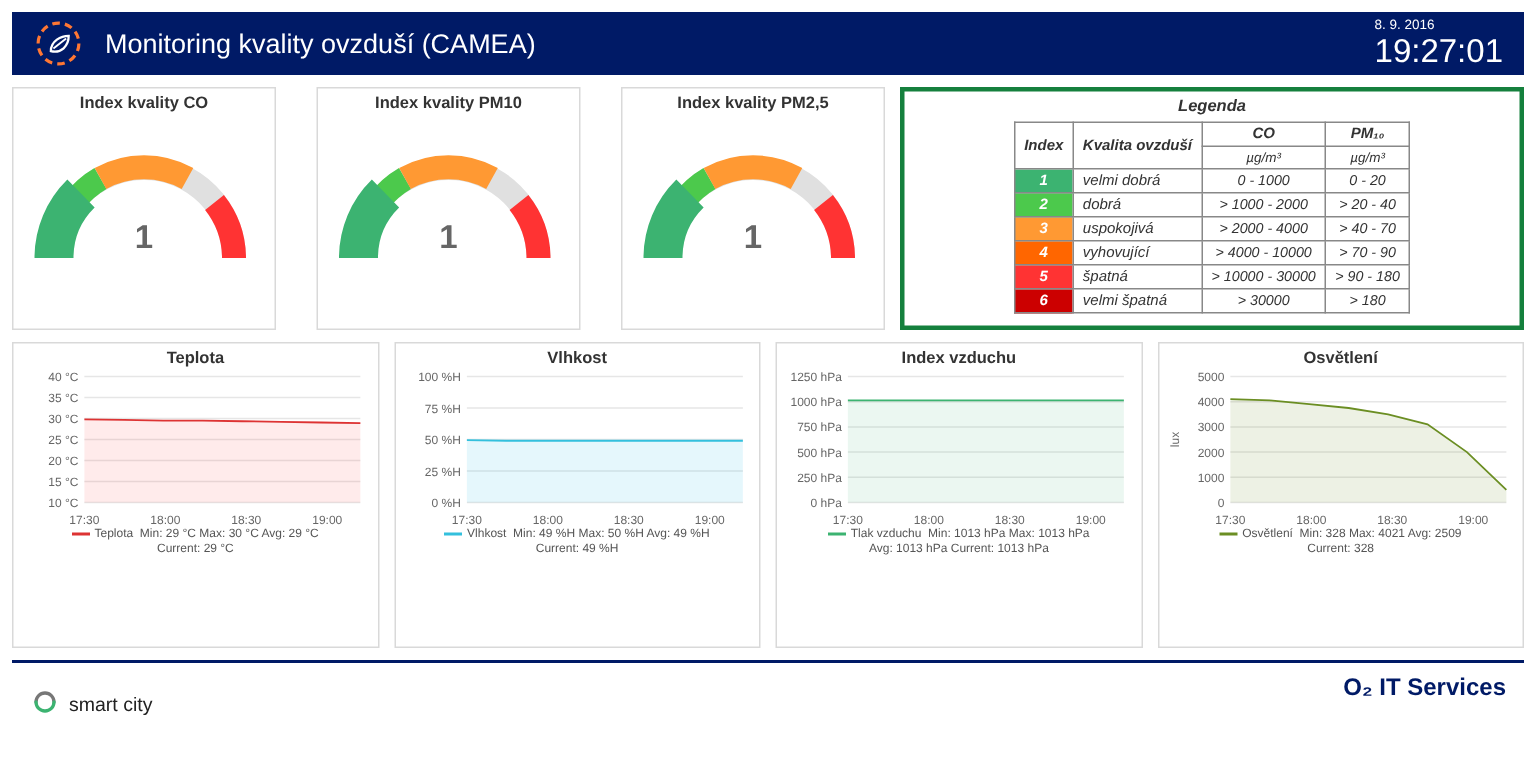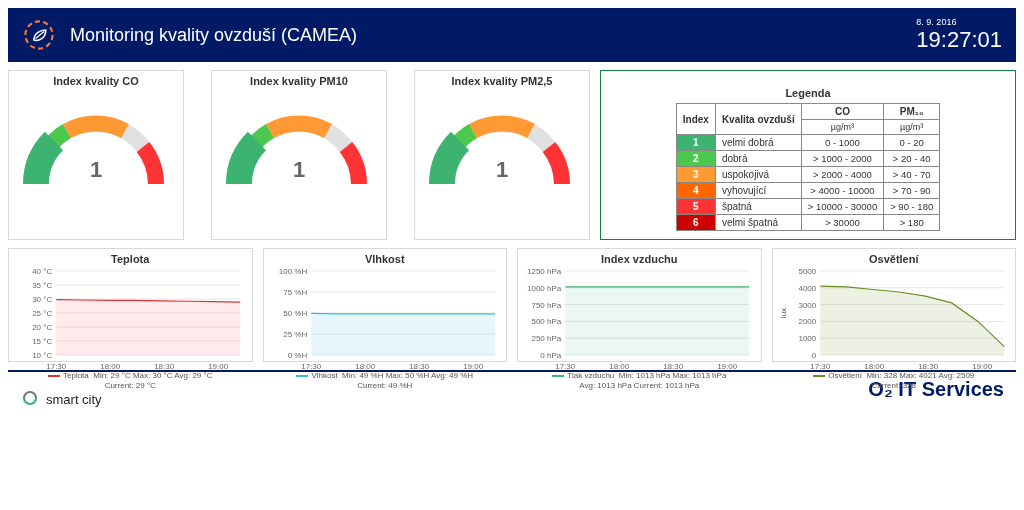--- a/index.html
+++ b/index.html
@@ -1,63 +1,63 @@
 <!DOCTYPE html>
 <html><head>
   <meta charset="utf-8">
   <style>
     * { margin:0; padding:0; box-sizing:border-box; }
     body { font-family: Arial, Helvetica, sans-serif; background:#fff; width:1024px; height:510px; overflow:hidden; font-size:11px; color:#333; }
-    .header { background:#001a66; color:#fff; height:54px; margin:8px 8px 0 8px; display:flex; align-items:center; padding:0 14px; }
+    .header { background:#001a66; color:#fff; height:42px; margin:8px 8px 0 8px; display:flex; align-items:center; padding:0 14px; }
     .header .logo { width:34px; height:34px; margin-right:14px; display:flex; align-items:center; justify-content:center; }
     .header .title { font-size:18px; font-weight:400; flex:1; }
     .header .dt { text-align:left; }
     .header .dt .date { font-size:9px; }
     .header .dt .time { font-size:22px; font-weight:500; }
 
     .row1 { display:flex; padding:8px 8px 0 8px; gap:10px; }
     .gauge-card { border:1px solid #d9d9d9; background:#fff; padding:4px 6px 8px 6px; width:176px; text-align:center; }
     .gauge-card .gt { font-size:11px; font-weight:700; margin-bottom:2px; }
     .gauge-wrap { position:relative; width:160px; height:110px; margin:0 auto; }
     .gauge-wrap svg { width:100%; height:100%; }
     .gauge-val { position:absolute; left:0; right:0; top:68px; font-size:22px; font-weight:700; color:#666; }
 
-    .legend-card { border:1px solid #15803d; background:#fff; flex:1; padding:16px 6px 8px 6px; text-align:center; }
+    .legend-card { border:3px solid #15803d; background:#fff; flex:1; padding:4px 6px 8px 6px; text-align:center;font-style:italic; }
     .legend-card .lt { font-size:11px; font-weight:700; margin-bottom:4px; }
     .leg-table { margin:0 auto; border-collapse:collapse; font-size:10px;border-radius:12px; }
     .leg-table th, .leg-table td { border:1px solid #888; padding:2px 6px; }
     .leg-table th { background:#fff; }
     .leg-table .sub th { font-weight:400; font-size:9px; }
     .leg-table .idx { width:26px; color:#fff; text-align:center; font-weight:700; }
     .c1{background:#3cb371;} .c2{background:#4cc94c;} .c3{background:#ff9933;} .c4{background:#ff6600;} .c5{background:#ff3333;} .c6{background:#cc0000;}
     .leg-table td.q { text-align:left; }
     .leg-table td.r { text-align:center; font-size:9.5px; }
 
     .row2 { display:flex; padding:8px 8px 0 8px; gap:10px; }
-    .chart-card { border:1px solid #d9d9d9; background:#fff; flex:1; padding:4px 4px 6px 4px; position:relative; height:114px; }
+    .chart-card { border:1px solid #d9d9d9; background:#fff; flex:1; padding:4px 4px 6px 4px; position:relative; height:204px; }
     .chart-card .ct { font-size:11px; font-weight:700; text-align:center; }
     .plot { position:relative; width:100%; height:106px; }
     .plot svg { width:100%; height:100%; }
     .yaxis text, .xaxis text { font-size:8px; fill:#666; }
     .grid line { stroke:#e6e6e6; stroke-width:1; }
     .area-red { fill:rgba(255,0,0,0.08); }
     .area-blue { fill:rgba(0,180,230,0.1); }
     .area-green { fill:rgba(60,179,113,0.1); }
     .area-olive { fill:rgba(107,142,35,0.12); }
     .line-red { stroke:#d33; fill:none; stroke-width:1.2; }
     .line-blue { stroke:#33c0dd; fill:none; stroke-width:1.2; }
     .line-green { stroke:#3cb371; fill:none; stroke-width:1.2; }
     .line-olive { stroke:#6b8e23; fill:none; stroke-width:1.2; }
     .legend-line { font-size:8px; text-align:center; color:#555; line-height:1.2; }
     .lsq { display:inline-block; width:12px; height:2px; vertical-align:middle; margin-right:3px; }
     .yl { font-size:8px; fill:#666; }
 
     .footer { margin:8px 8px; border-top:2px solid #001a66; height:36px; display:flex; align-items:center; justify-content:space-between; padding:0 12px; }
     .footer .left { display:flex; align-items:center; gap:6px; font-size:13px; color:#222;margin-top:21px; }
-    .footer .right { font-size:20px; color:#001a66; font-weight:700; }
+    .footer .right { font-size:16px; color:#001a66; font-weight:700; }
     .footer .right .o2 { font-weight:700; }
   </style>
 </head>
 <body>
 
 <div class="header">
   <div class="logo">
     <svg viewBox="0 0 40 40">
       <circle cx="20" cy="20" r="16" fill="none" stroke="#ff7733" stroke-width="2.5" stroke-dasharray="6 4"></circle>
       <path d="M14 26 C14 18 22 14 28 14 C28 22 22 28 14 26 Z" fill="none" stroke="#fff" stroke-width="1.8"></path>

